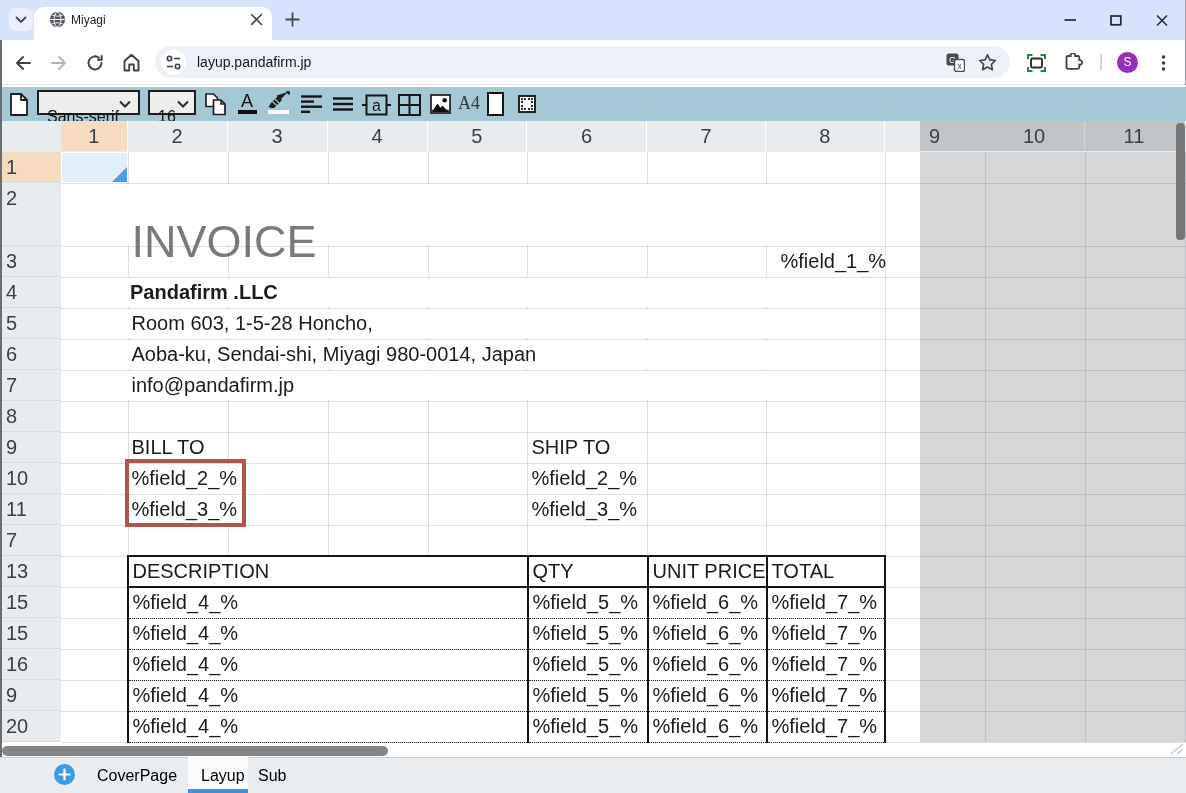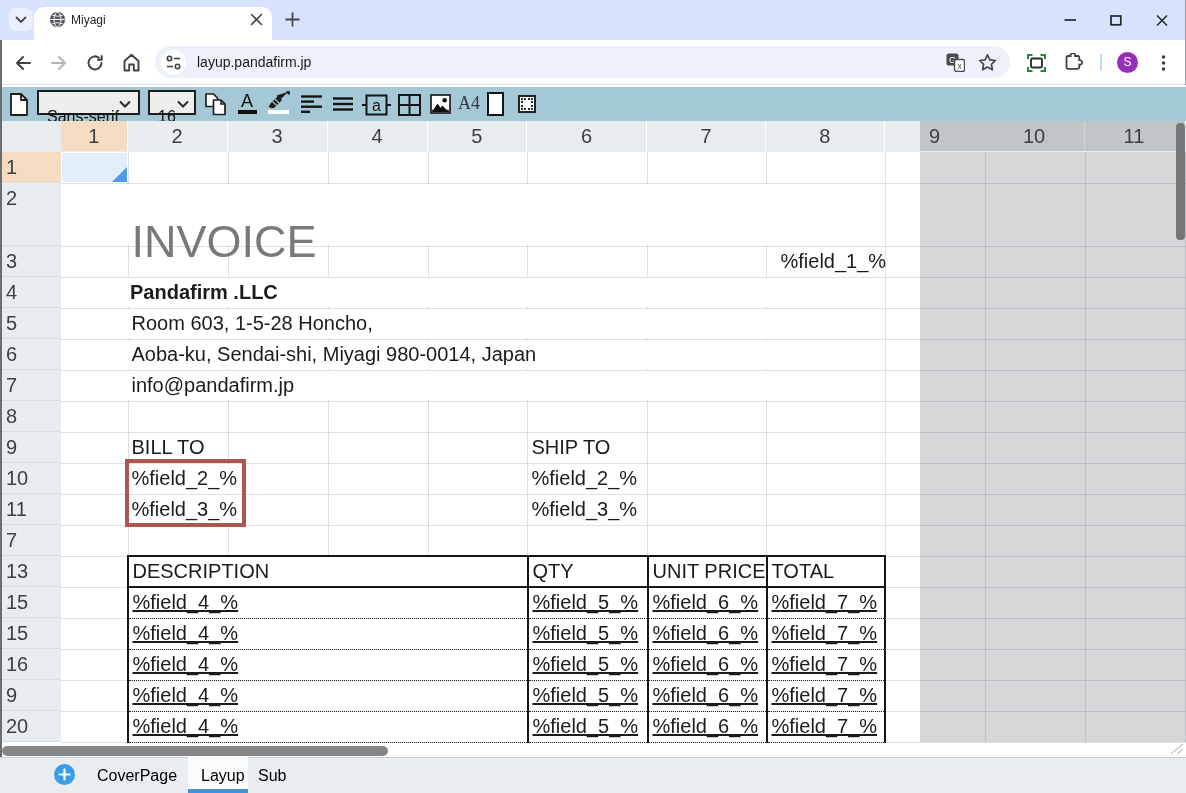--- a/index.html
+++ b/index.html
@@ -41,21 +41,21 @@
   
   #selcell { left:62px; top:153px; width:65px; height:29px; background:#e3eefb; }
   
   .ct { position:absolute; font-size:20px; color:#1b1b1d; white-space:nowrap; }
   #invoice { z-index:3; left:131.5px; top:183px; width:600px; height:62px; line-height:62px; font-size:45px; color:#77797b;margin-top:28px; }
   #redbox { left:125px; top:459px; width:121px; height:68px; border:4px solid #b25551; }
   
   #itable { left:127px; top:555px; border-collapse:collapse; table-layout:fixed; }
   #itable td { font-size:20px; color:#1b1b1d; padding:0 0 0 3.5px; white-space:nowrap; overflow:hidden; background:#fff; }
   #itable tr.hd td { border:2px solid #151515; height:31px; }
-  #itable tr.dt td { border-top:1px dotted #2a2a2a; border-bottom:1px dotted #2a2a2a; border-left:2px solid #151515; border-right:2px solid #151515; height:31px;text-decoration:underline; }
+  #itable tr.dt td { border-top:1px dotted #2a2a2a; border-bottom:1px dotted #2a2a2a; border-left:2px solid #151515; border-right:2px solid #151515; height:31px; }
   
   #vthumb { left:1176px; top:123px; width:9px; height:117px; background:#747678; border-radius:4px; }
   #botwhite { left:0; top:742.6px; width:1186px; height:14.4px; background:#fff; }
   #hthumb { left:2px; top:746px; width:386px; height:10px; background:#848688; border-radius:5px; }
   
   #tabbar { left:0; top:757px; width:1186px; height:36px; background:#e9edf0; border-top:1px solid #c9cdd1; font-size:16px; color:#2f3235; }
   #maintab { left:188px; top:757px; width:60px; height:36px; background:#fafbfc; }
   #mainline { left:188px; top:789px; width:60px; height:4px; background:#4292df; }
   #plusbtn { left:54px; top:764px; width:21px; height:21px; border-radius:50%; background:#3b9ce8; }
   .tlabel { position:absolute; top:767px; }

